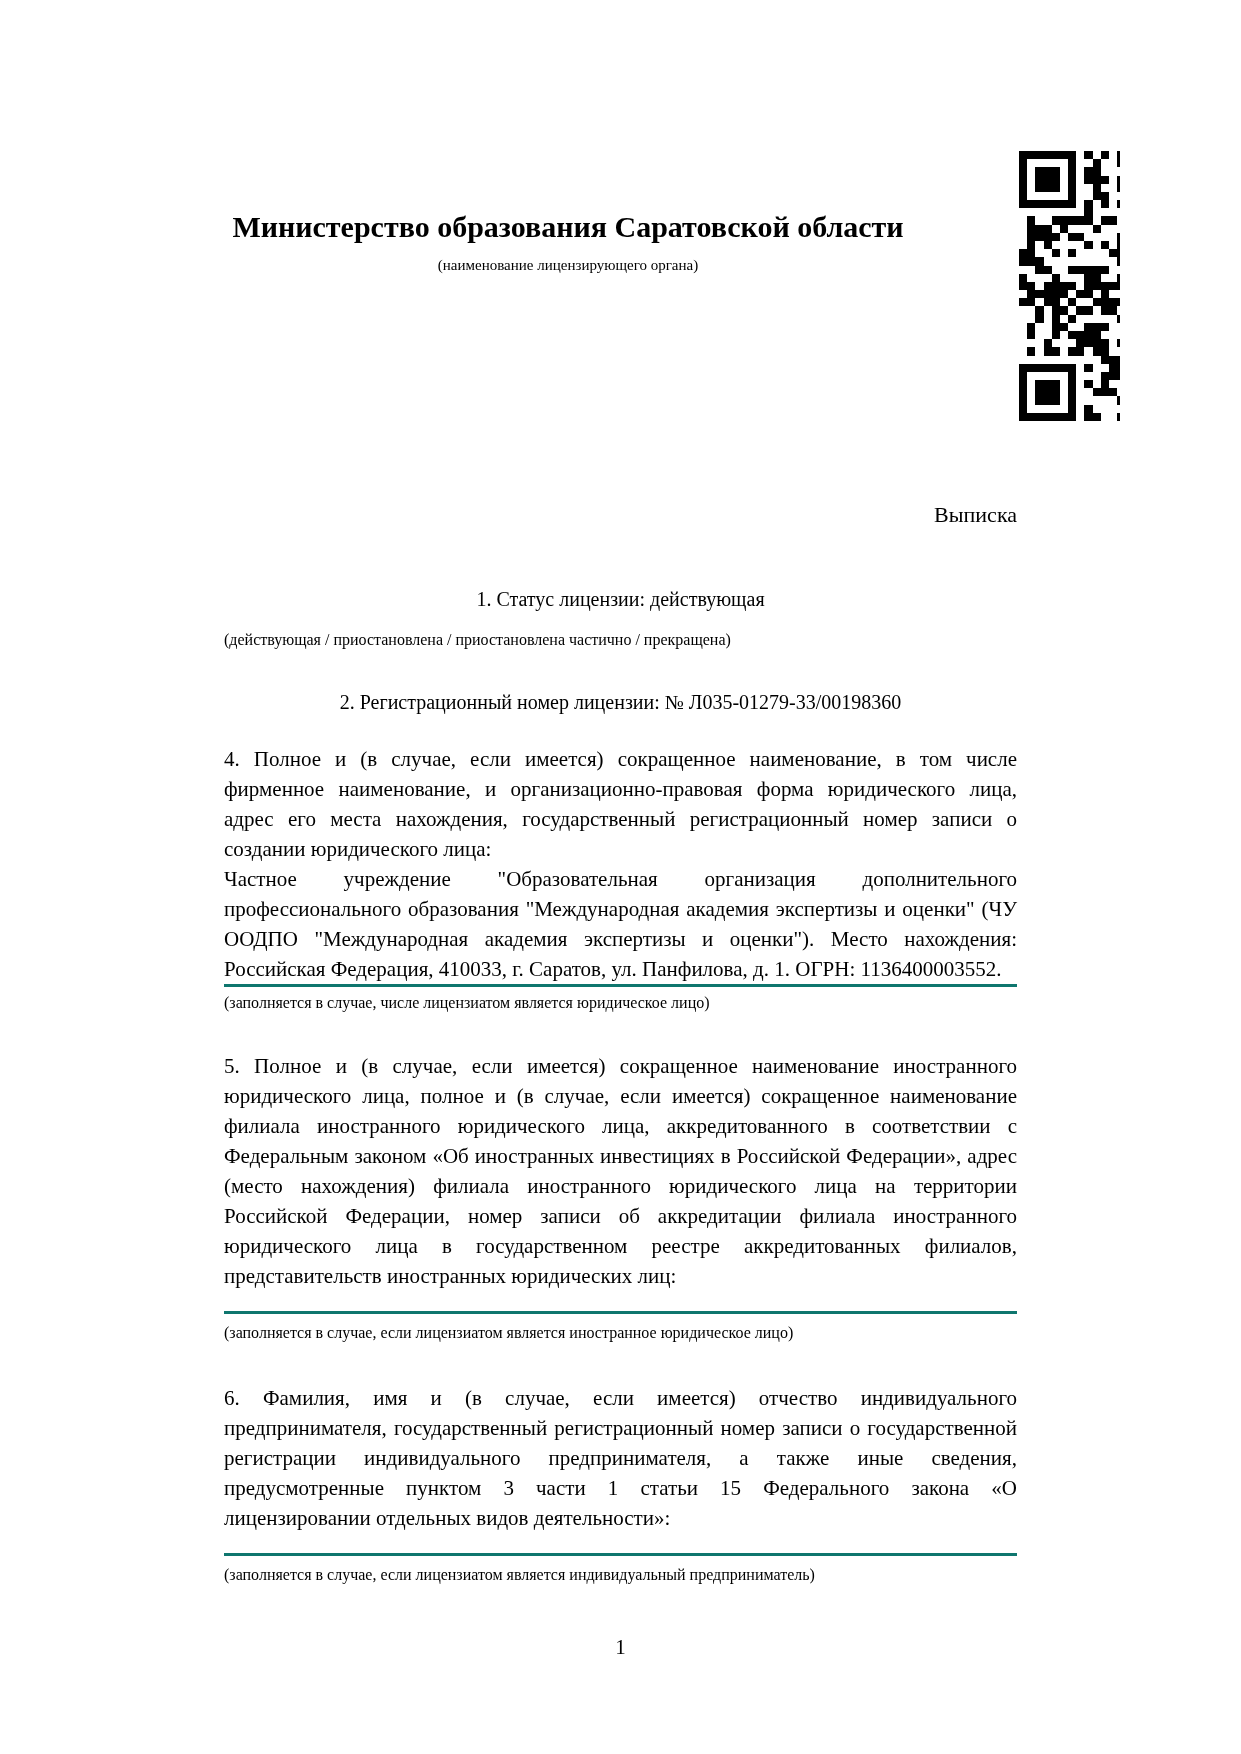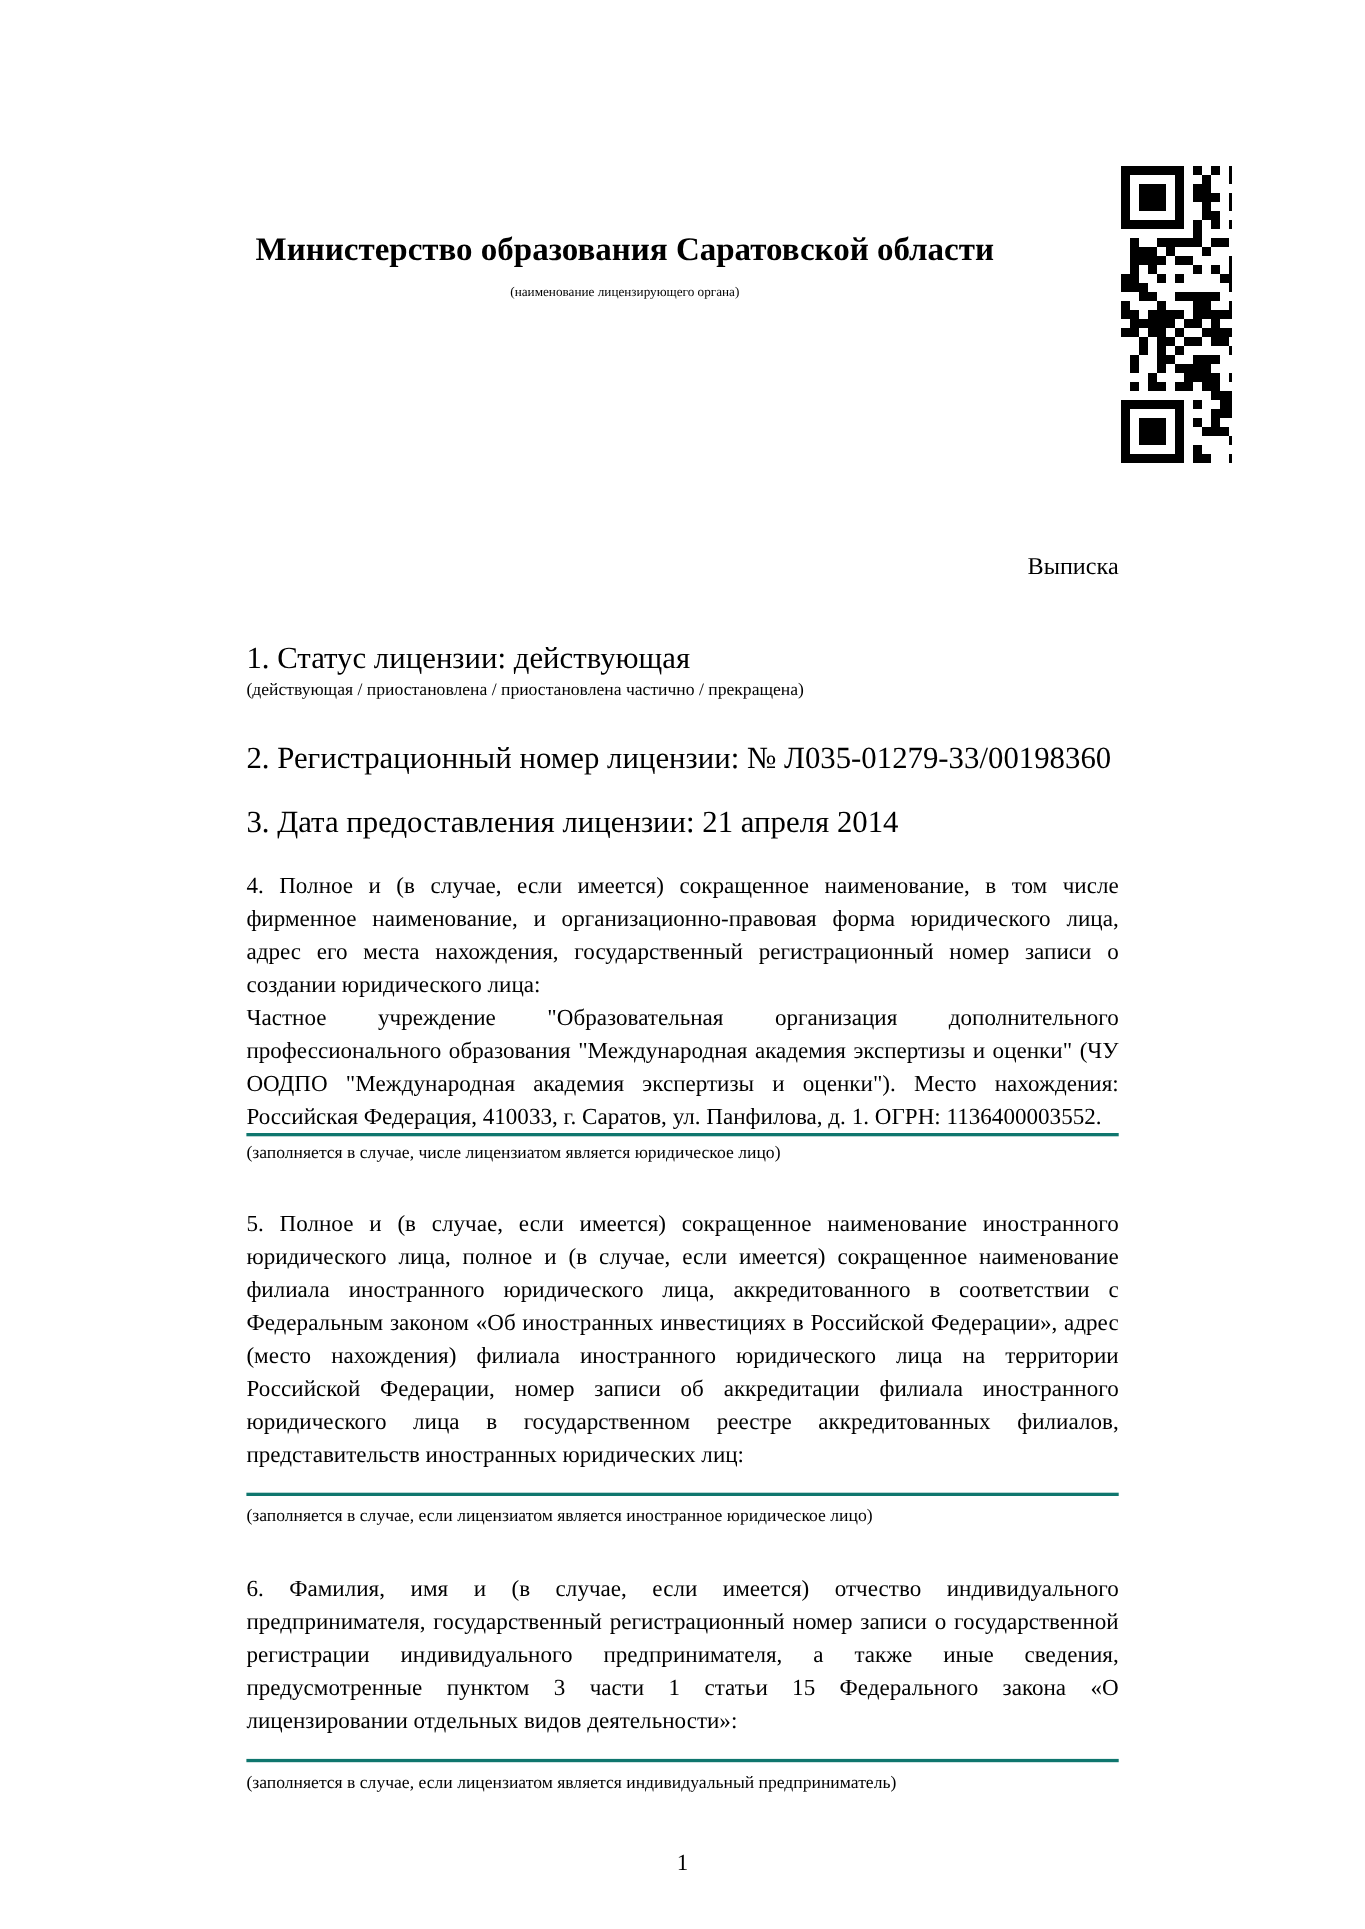--- a/index.html
+++ b/index.html
@@ -18,27 +18,27 @@
   .qr {
     position:absolute;
     left:898px; top:150px;
     width:270px; height:272px;
   }
   .qr svg { width:100%; height:100%; display:block; }
 
   
   .org-block { margin-top:205px; width:688px; text-align:center; }
   .org-name { font-weight:bold; font-size:30px; line-height:43px; }
-  .org-caption { font-size:12px; line-height:20px; margin-top:7px; }
+  .org-caption { font-size:15px; line-height:20px; margin-top:7px; }
 
   
   .doc-heading { margin-top:224px; width:100%; text-align:right; font-size:22px; line-height:31px; }
 
   
-  .item-line { font-size:28px; line-height:28px; margin:0; }
+  .item-line { font-size:20px; line-height:28px; margin:16px;text-align:center; }
   .item-para { font-size:21px; line-height:30px; margin:0; text-align:justify; }
   .small-caption { font-size:16px; line-height:21px; text-align:left; }
 
   .mt-item1   { margin-top:55px; }
   .cap1       { margin-top:4px; }
   .mt-item2   { margin-top:38px; }
   .mt-item3   { margin-top:30px; }
   .mt-item4   { margin-top:28px; }
   .mt-item5   { margin-top:38px; }
   .mt-item6   { margin-top:40px; }
@@ -620,21 +620,20 @@
 
   <div class="doc-heading">
     <div>Выписка</div>
   </div>
 
   <p class="item-line mt-item1">1. Статус лицензии: действующая</p>
   <div class="small-caption cap1">(действующая / приостановлена / приостановлена частично / прекращена)</div>
 
   <p class="item-line mt-item2">2. Регистрационный номер лицензии: № Л035-01279-33/00198360</p>
 
-  <p class="item-line mt-item3">3. Дата предоставления лицензии: 21 апреля 2014</p>
 
   <div class="mt-item4 rule">
     <p class="item-para">4. Полное и (в случае, если имеется) сокращенное наименование, в том числе фирменное наименование, и организационно-правовая форма юридического лица, адрес его места нахождения, государственный регистрационный номер записи о создании юридического лица:</p>
     <p class="item-para">Частное учреждение "Образовательная организация дополнительного профессионального образования "Международная академия экспертизы и оценки" (ЧУ ООДПО "Международная академия экспертизы и оценки"). Место нахождения: Российская Федерация, 410033, г. Саратов, ул. Панфилова, д. 1. ОГРН: 1136400003552.</p>
   </div>
   <div class="small-caption" style="margin-top:5px;">(заполняется в случае, числе лицензиатом является юридическое лицо)</div>
 
   <div class="mt-item5">
     <p class="item-para">5. Полное и (в случае, если имеется) сокращенное наименование иностранного юридического лица, полное и (в случае, если имеется) сокращенное наименование филиала иностранного юридического лица, аккредитованного в соответствии с Федеральным законом «Об иностранных инвестициях в Российской Федерации», адрес (место нахождения) филиала иностранного юридического лица на территории Российской Федерации, номер записи об аккредитации филиала иностранного юридического лица в государственном реестре аккредитованных филиалов, представительств иностранных юридических лиц:</p>
     <div class="blank-space rule"></div>

